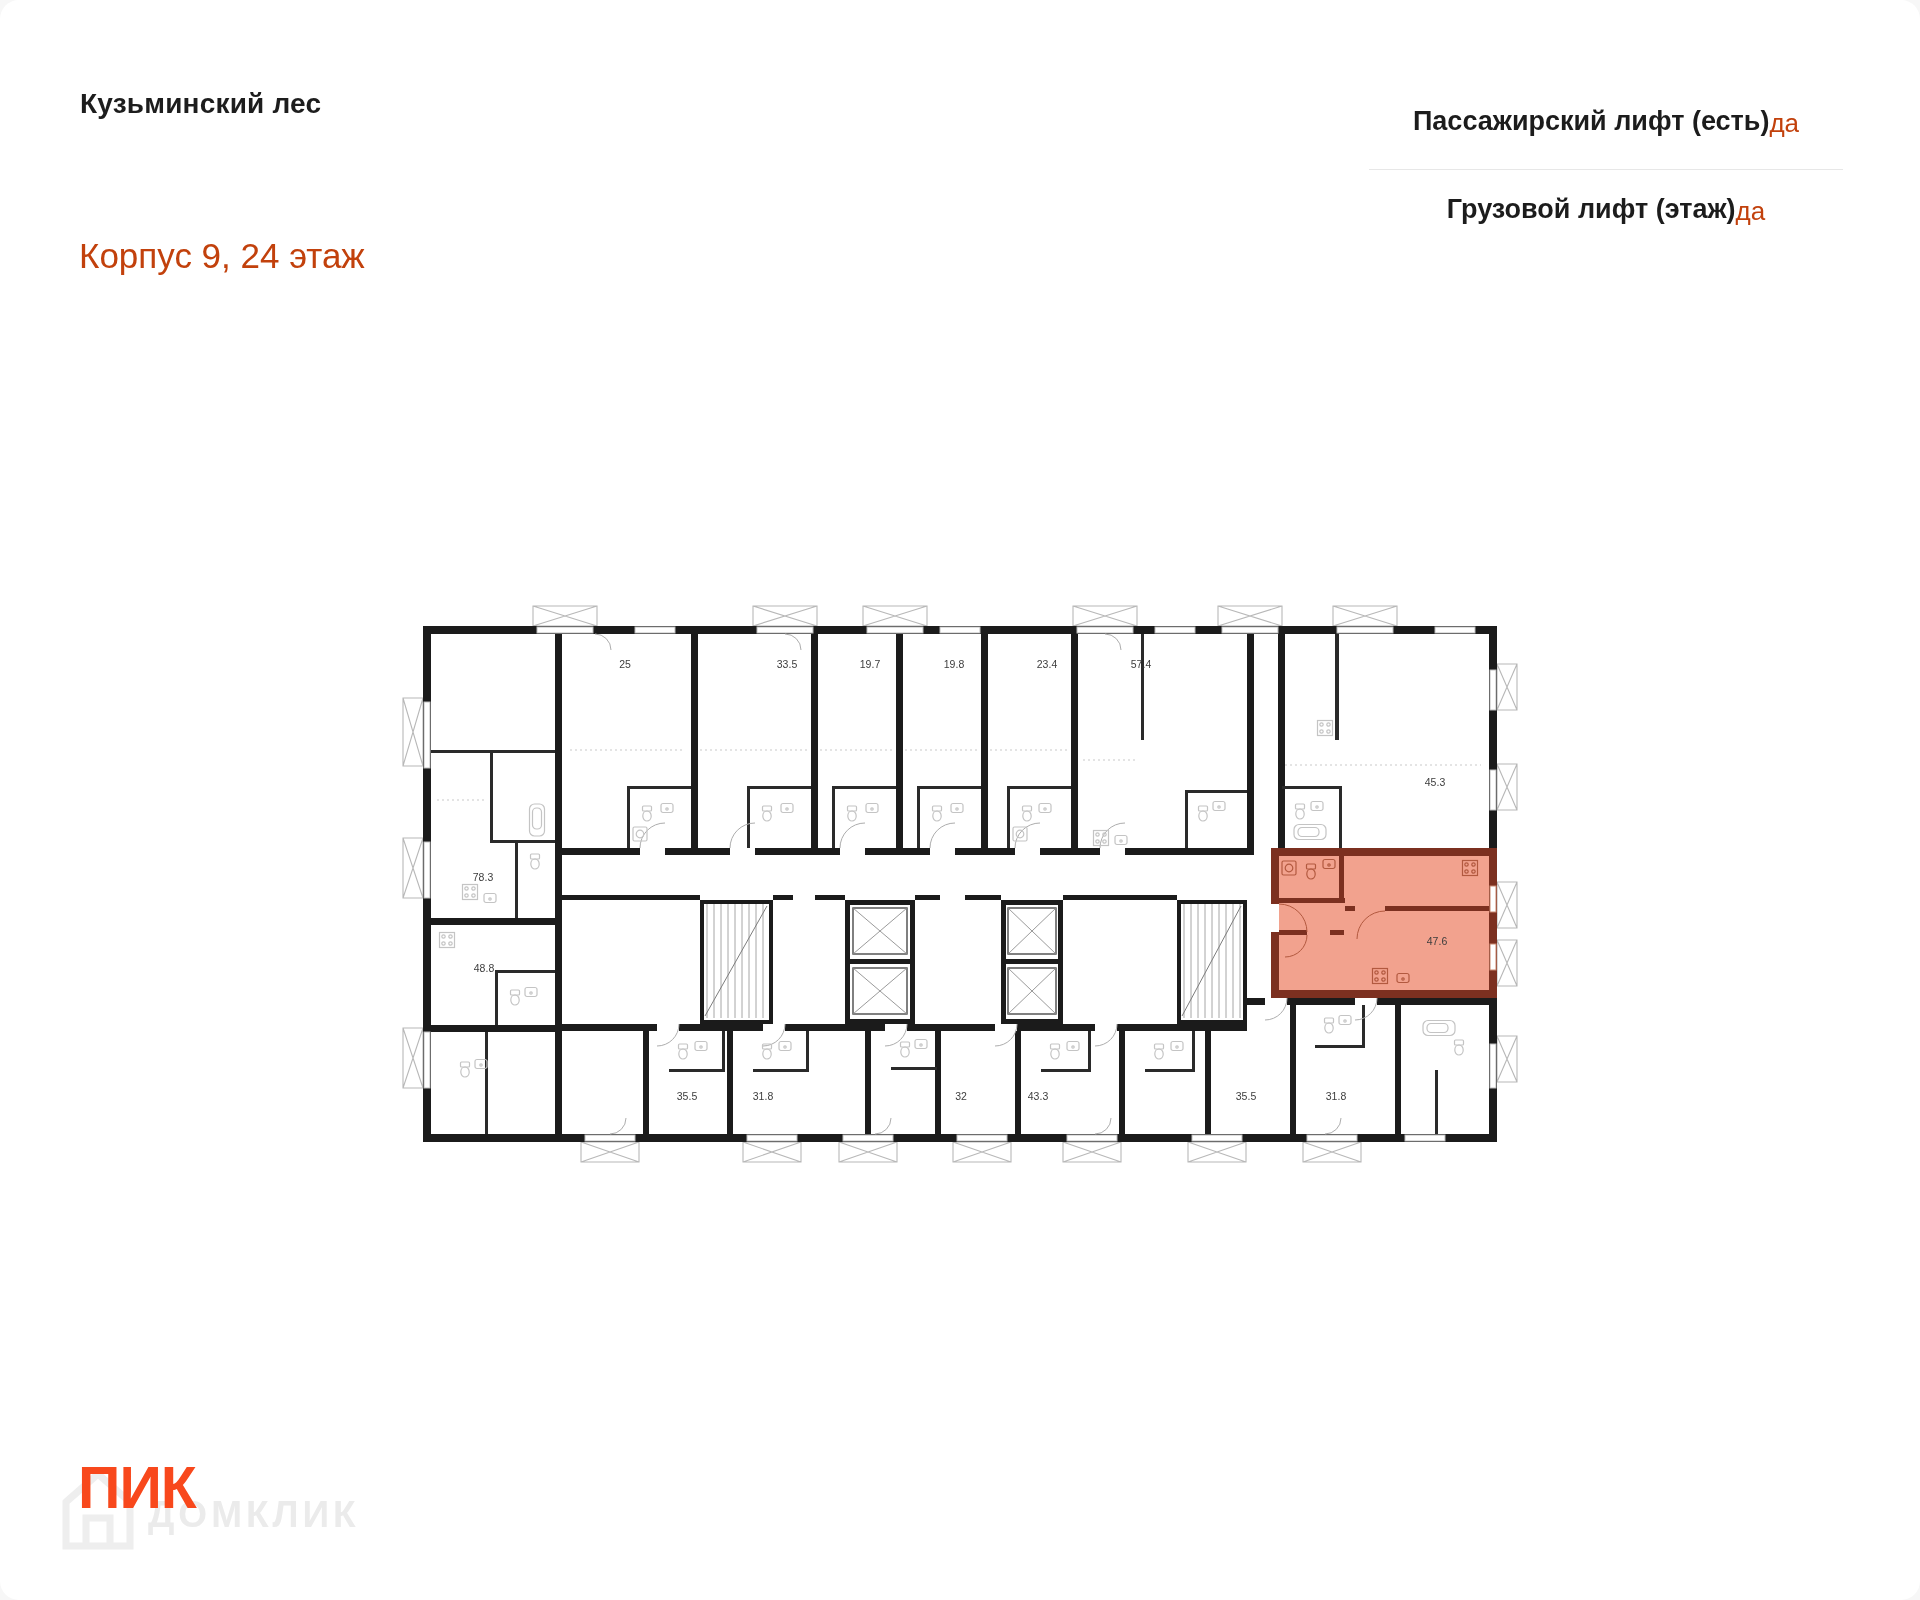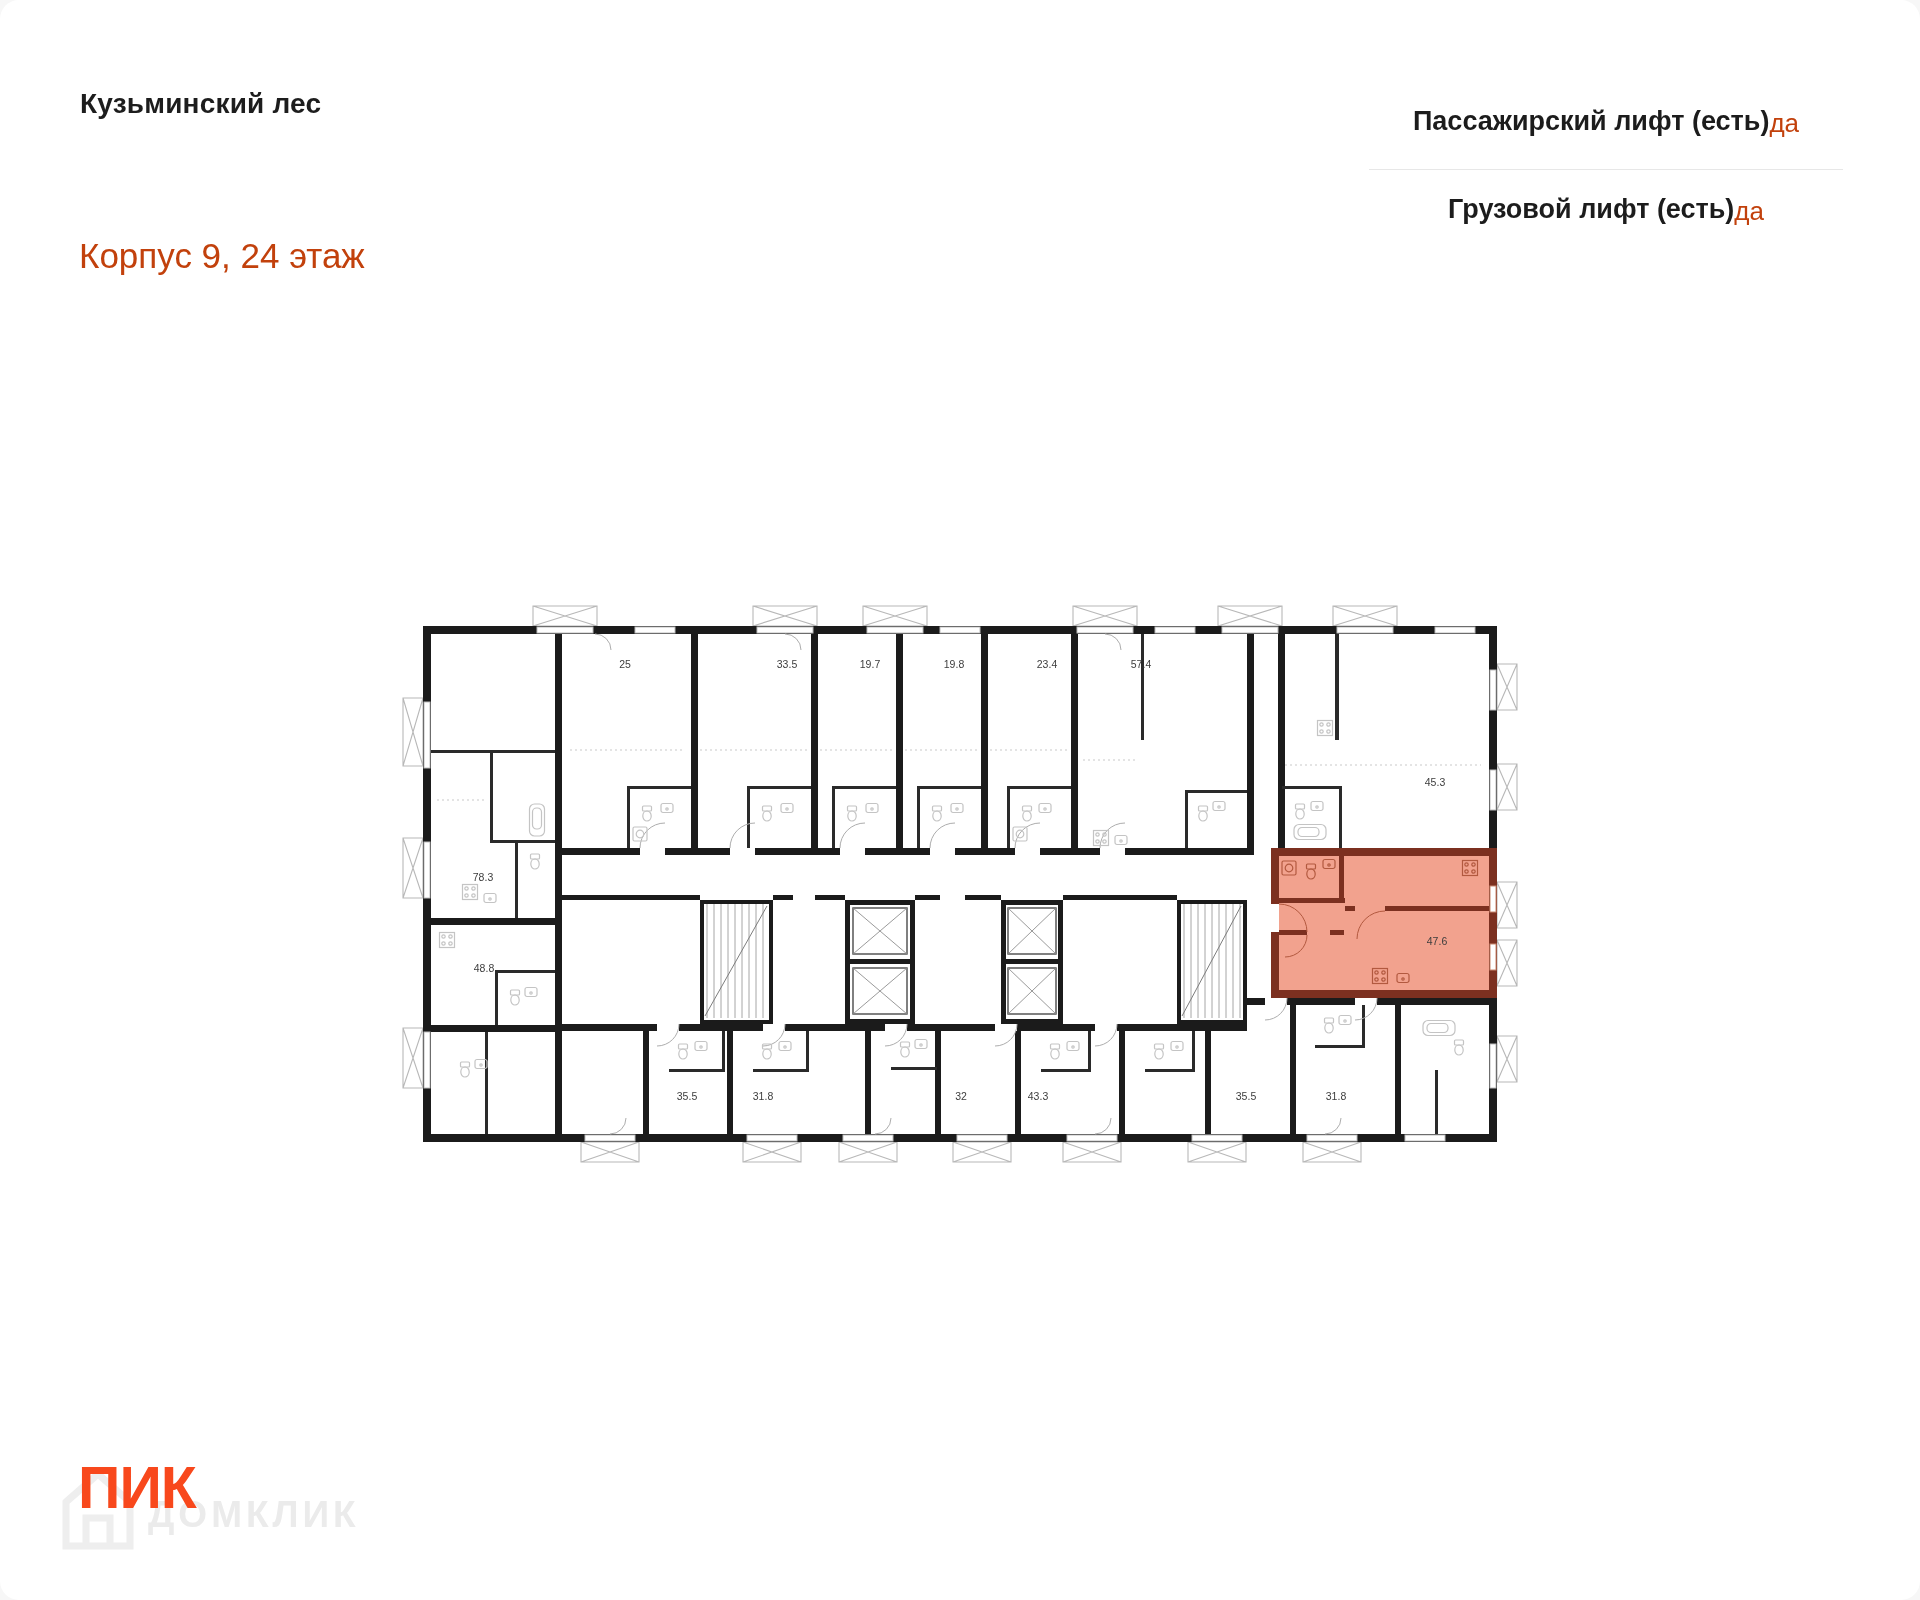--- a/index.html
+++ b/index.html
@@ -43,21 +43,21 @@
   <div class="abs project">Кузьминский лес</div>
   <div class="abs subtitle">Корпус 9, 24 этаж</div>
 
   <div class="abs info">
     <div class="info-row">
       <div class="lbl">Пассажирский лифт (есть)</div>
       <div class="val">да</div>
     </div>
     <div class="info-div"></div>
     <div class="info-row">
-      <div class="lbl">Грузовой лифт (есть)</div>
+      <div class="lbl">Грузовой лифт (этаж)</div>
       <div class="val">да</div>
     </div>
   </div>
 
   <div class="abs plan">
     <svg viewBox="0 0 1130 570" xmlns="http://www.w3.org/2000/svg">
       <defs>
         <g id="fx-toilet">
             <ellipse cx="0" cy="2" rx="4.2" ry="5"></ellipse>
             <rect x="-4.5" y="-8" width="9" height="5" rx="1"></rect>

